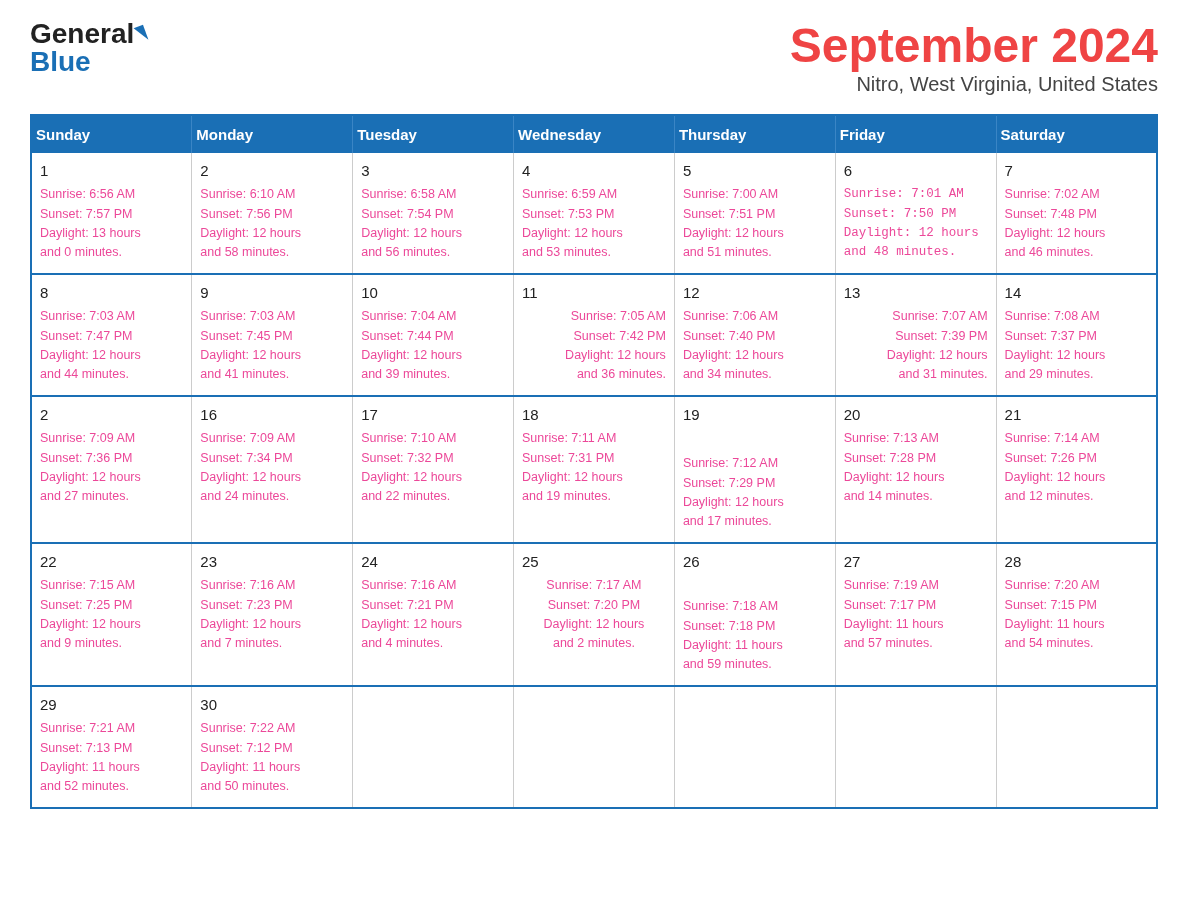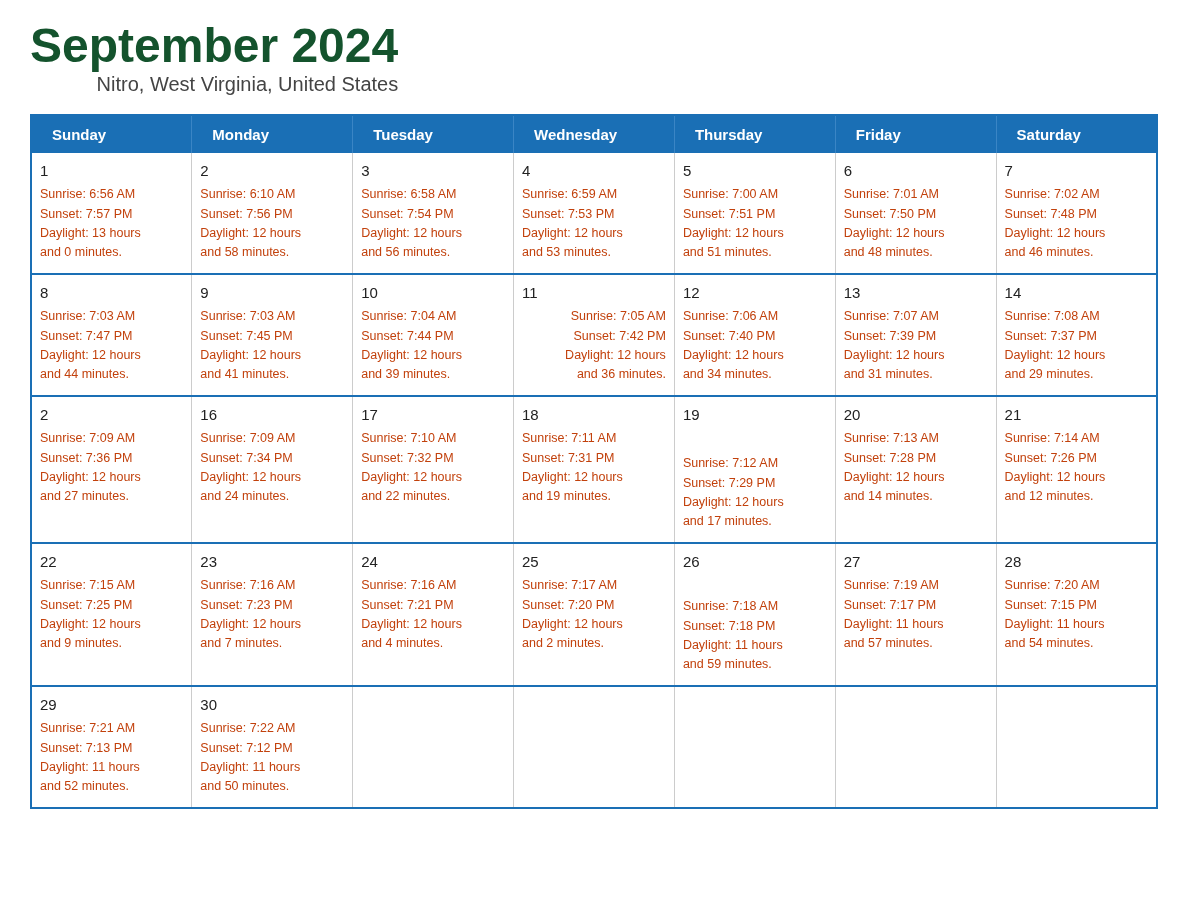--- a/index.html
+++ b/index.html
@@ -46,39 +46,39 @@
     .logo-row {
       display: flex;
       align-items: center;
     }
     .title-block {
       text-align: right;
     }
     .title-block h1 {
       font-size: 48px;
       font-weight: bold;
-      color: #14532d;
+      color: #ef4444;
       line-height: 1.1;
     }
     .title-block h2 {
       font-size: 20px;
       font-weight: normal;
       color: #444;
     }
     .calendar {
       width: 100%;
       border-collapse: collapse;
       border: 2px solid #1a6fb5;
     }
     .calendar th {
       background-color: #1a6fb5;
       color: #fff;
       font-size: 15px;
       font-weight: bold;
-      padding: 10px 20px;
+      padding: 10px 4px;
       text-align: left;
       border-right: 1px solid #3a85c5;
     }
     .calendar th:last-child {
       border-right: none;
     }
     .calendar td {
       vertical-align: top;
       padding: 7px 8px 10px 8px;
       border-right: 1px solid #ccc;
@@ -96,31 +96,38 @@
     }
     .day-number {
       font-size: 15px;
       font-weight: normal;
       color: #222;
       display: block;
       margin-bottom: 3px;
     }
     .day-info {
       font-size: 12.5px;
-      color: #c2410c;
+      color: #ec4899;
       line-height: 1.55;
     }
     .empty {
       background: #fff;
     }
   </style>
 </head>
 <body>
 
 <div class="header">
+  <div class="logo">
+    <div class="logo-row">
+      <span class="logo-text-general">General</span>
+      <span class="logo-triangle"></span>
+    </div>
+    <span class="logo-text-blue">Blue</span>
+  </div>
   <div class="title-block">
     <h1>September 2024</h1>
     <h2>Nitro, West Virginia, United States</h2>
   </div>
 </div>
 
 <table class="calendar">
   <thead>
     <tr>
     <th>Sunday</th>
@@ -164,21 +171,21 @@
         </td>
         <td>
           <span class="day-number">5</span>
           <div class="day-info" style="white-space: pre-line;">Sunrise: 7:00 AM
 Sunset: 7:51 PM
 Daylight: 12 hours
 and 51 minutes.</div>
         </td>
         <td>
           <span class="day-number">6</span>
-          <div class="day-info" style="white-space: pre-line;">Sunrise: 7:01 AM
+          <div class="day-info" style="white-space: pre-line; font-family: Liberation Mono, monospace;">Sunrise: 7:01 AM
 Sunset: 7:50 PM
 Daylight: 12 hours
 and 48 minutes.</div>
         </td>
         <td>
           <span class="day-number">7</span>
           <div class="day-info" style="white-space: pre-line;">Sunrise: 7:02 AM
 Sunset: 7:48 PM
 Daylight: 12 hours
 and 46 minutes.</div>
@@ -215,21 +222,21 @@
         </td>
         <td>
           <span class="day-number">12</span>
           <div class="day-info" style="white-space: pre-line;">Sunrise: 7:06 AM
 Sunset: 7:40 PM
 Daylight: 12 hours
 and 34 minutes.</div>
         </td>
         <td>
           <span class="day-number">13</span>
-          <div class="day-info" style="white-space: pre-line;">Sunrise: 7:07 AM
+          <div class="day-info" style="white-space: pre-line; text-align: right;">Sunrise: 7:07 AM
 Sunset: 7:39 PM
 Daylight: 12 hours
 and 31 minutes.</div>
         </td>
         <td>
           <span class="day-number">14</span>
           <div class="day-info" style="white-space: pre-line;">Sunrise: 7:08 AM
 Sunset: 7:37 PM
 Daylight: 12 hours
 and 29 minutes.</div>
@@ -303,21 +310,21 @@
         </td>
         <td>
           <span class="day-number">24</span>
           <div class="day-info" style="white-space: pre-line;">Sunrise: 7:16 AM
 Sunset: 7:21 PM
 Daylight: 12 hours
 and 4 minutes.</div>
         </td>
         <td>
           <span class="day-number">25</span>
-          <div class="day-info" style="white-space: pre-line;">Sunrise: 7:17 AM
+          <div class="day-info" style="white-space: pre-line; text-align: center;">Sunrise: 7:17 AM
 Sunset: 7:20 PM
 Daylight: 12 hours
 and 2 minutes.</div>
         </td>
         <td>
           <span class="day-number">26</span>
           <div class="day-info" style="white-space: pre-line; margin-top: 24px;">Sunrise: 7:18 AM
 Sunset: 7:18 PM
 Daylight: 11 hours
 and 59 minutes.</div>

